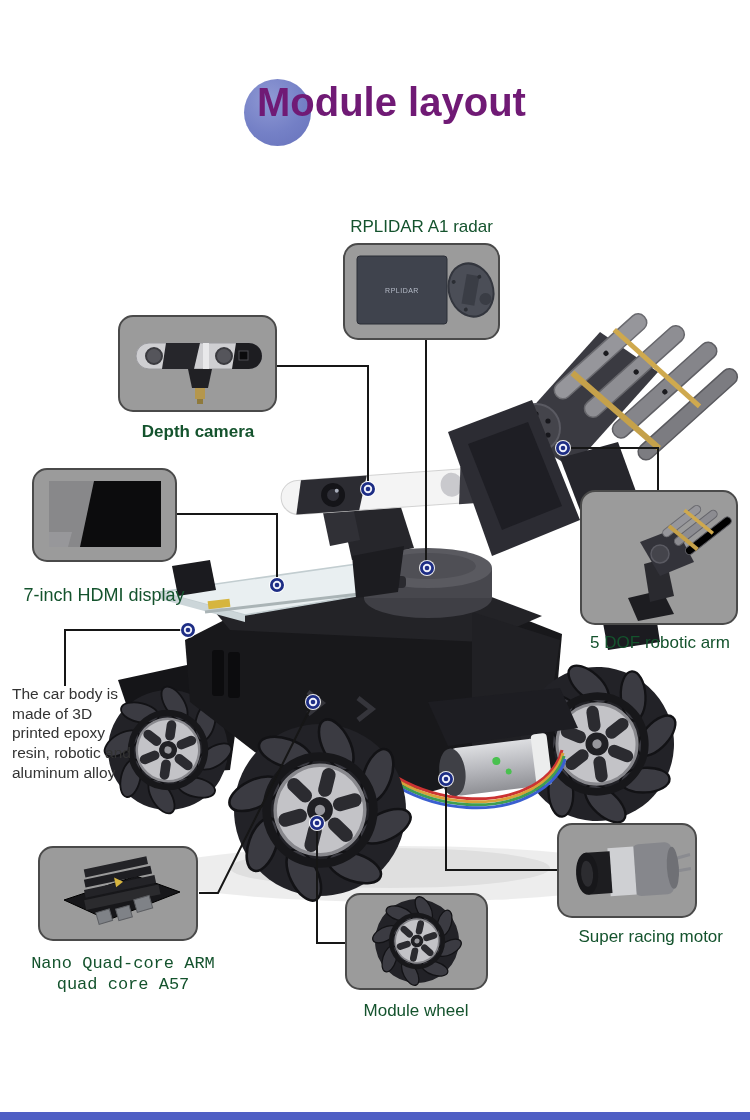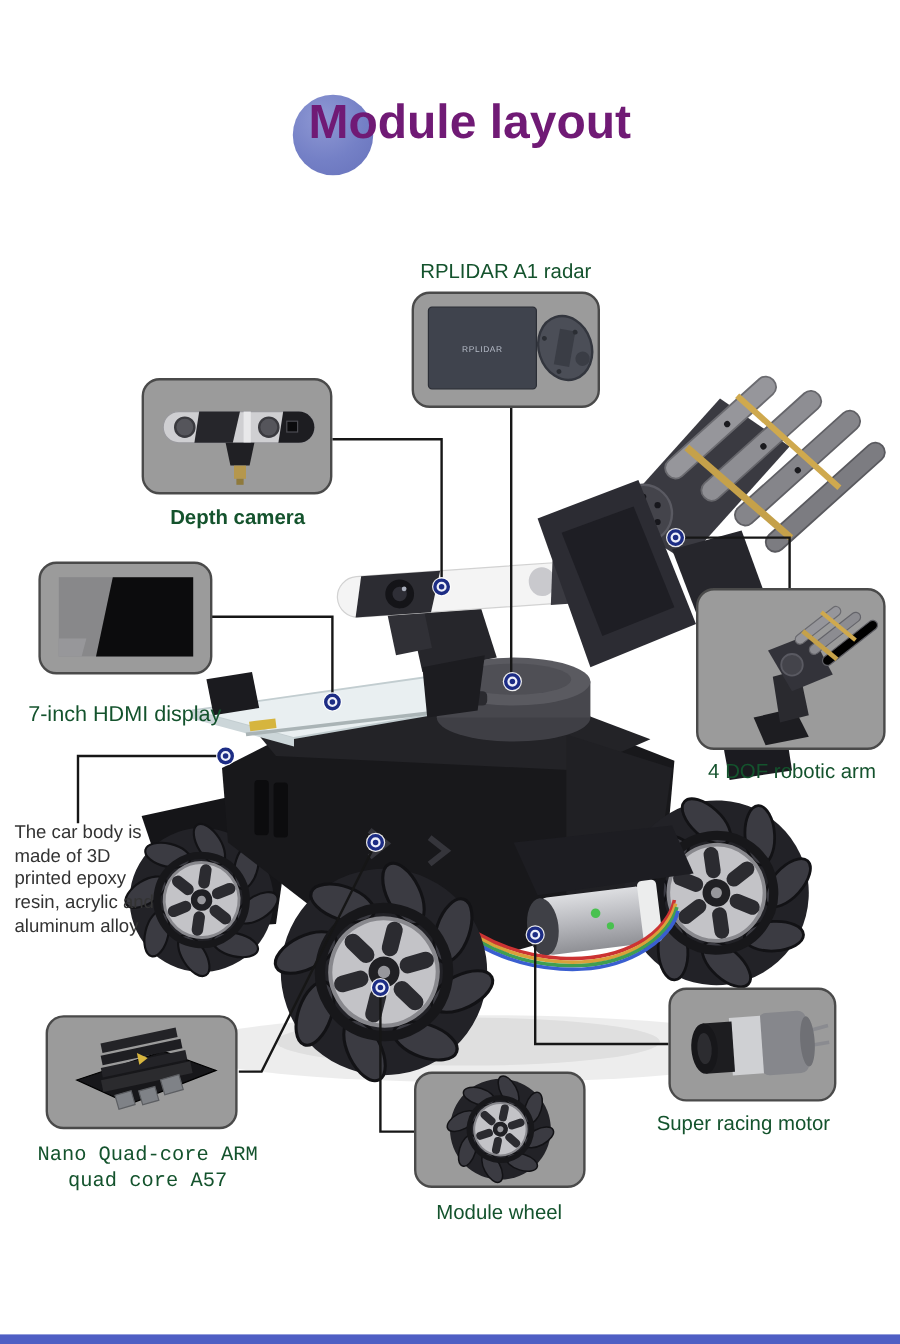--- a/index.html
+++ b/index.html
@@ -237,38 +237,38 @@
 
 <div class="callout-box" style="left:32px;top:468px;width:145px;height:94px;">
   <svg width="141" height="90" viewBox="0 0 141 90">
     <rect x="15" y="11" width="112" height="66" fill="#88888a"></rect>
     <path d="M60,11 L127,11 L127,77 L46,77 Z" fill="#0c0c0d"></path>
     <path d="M15,62 L38,62 L34,77 L15,77 Z" fill="#97979a"></path>
   </svg>
 </div>
 <div class="callout-label" id="hdmi-label" style="left:4px;top:565px;width:200px;margin-top:20px;">7-inch HDMI display</div>
 
-<div class="body-note">The car body is made of 3D printed epoxy resin, acrylic and aluminum alloy</div>
+<div class="body-note">The car body is made of 3D printed epoxy resin, robotic and aluminum alloy</div>
 
 <div class="callout-box" style="left:580px;top:490px;width:158px;height:135px;">
   <svg width="154" height="131" viewBox="0 0 154 131">
     <path d="M46,106 L80,98 L92,122 L56,129 Z" fill="#1d1d21"></path>
     <path d="M62,72 L84,66 L92,104 L68,110 Z" fill="#2a2a2f"></path>
     <path d="M58,50 L94,36 L112,70 L78,84 Z" fill="#33333a"></path>
     <circle cx="78" cy="62" r="9" fill="#44444b" stroke="#5a5a62" stroke-width="1.5"></circle>
     <g transform="rotate(-38 104 46)">
       <rect x="88" y="26" width="46" height="8" rx="4" fill="#96969b" stroke="#6b6b70"></rect>
       <rect x="92" y="40" width="52" height="8" rx="4" fill="#8c8c91" stroke="#64646a"></rect>
       <rect x="95" y="54" width="56" height="8" rx="4" fill="#82828 8" stroke="#5e5e64"></rect>
       <line x1="98" y1="26" x2="106" y2="62" stroke="#c5a14a" stroke-width="4"></line>
       <line x1="120" y1="23" x2="128" y2="59" stroke="#cfa94e" stroke-width="3.5"></line>
     </g>
   </svg>
 </div>
-<div class="callout-label" style="left:570px;top:633px;width:180px;">4 DOF robotic arm</div>
+<div class="callout-label" style="left:570px;top:633px;width:180px;">5 DOF robotic arm</div>
 
 <div class="callout-box" style="left:38px;top:846px;width:160px;height:95px;">
   <svg width="156" height="91" viewBox="0 0 156 91">
     <path d="M24,52 L96,28 L140,44 L68,72 Z" fill="#17171a" stroke="#000000"></path>
     <g transform="rotate(-12 82 38)">
       <rect x="48" y="14" width="64" height="8" fill="#232327"></rect>
       <rect x="46" y="24" width="68" height="8" fill="#1e1e22"></rect>
       <rect x="44" y="34" width="72" height="8" fill="#232327"></rect>
       <rect x="42" y="44" width="76" height="10" fill="#2b2b2e"></rect>
       <path d="M76,28 l8,6 l-8,4 z" fill="#d8b63f"></path>
@@ -296,15 +296,15 @@
       <line x1="112" y1="50" x2="132" y2="48" stroke="#8a8b90" stroke-width="3"></line>
       <rect x="74" y="20" width="40" height="52" rx="7" fill="#86878c"></rect>
       <ellipse cx="114" cy="46" rx="6" ry="21" fill="#6f7075"></ellipse>
       <rect x="50" y="22" width="26" height="48" fill="#cfd0d3"></rect>
       <rect x="28" y="25" width="24" height="42" fill="#1d1d20"></rect>
       <ellipse cx="28" cy="46" rx="11" ry="21" fill="#17171a"></ellipse>
       <ellipse cx="28" cy="46" rx="6" ry="13" fill="#2c2c30"></ellipse>
     </g>
   </svg>
 </div>
-<div class="callout-label" style="left:532px;top:927px;width:175px;">Super racing motor</div>
+<div class="callout-label" style="left:548px;top:927px;width:175px;text-align:right;">Super racing motor</div>
 
 <div id="bottom-bar"></div>
 
 </body></html>

